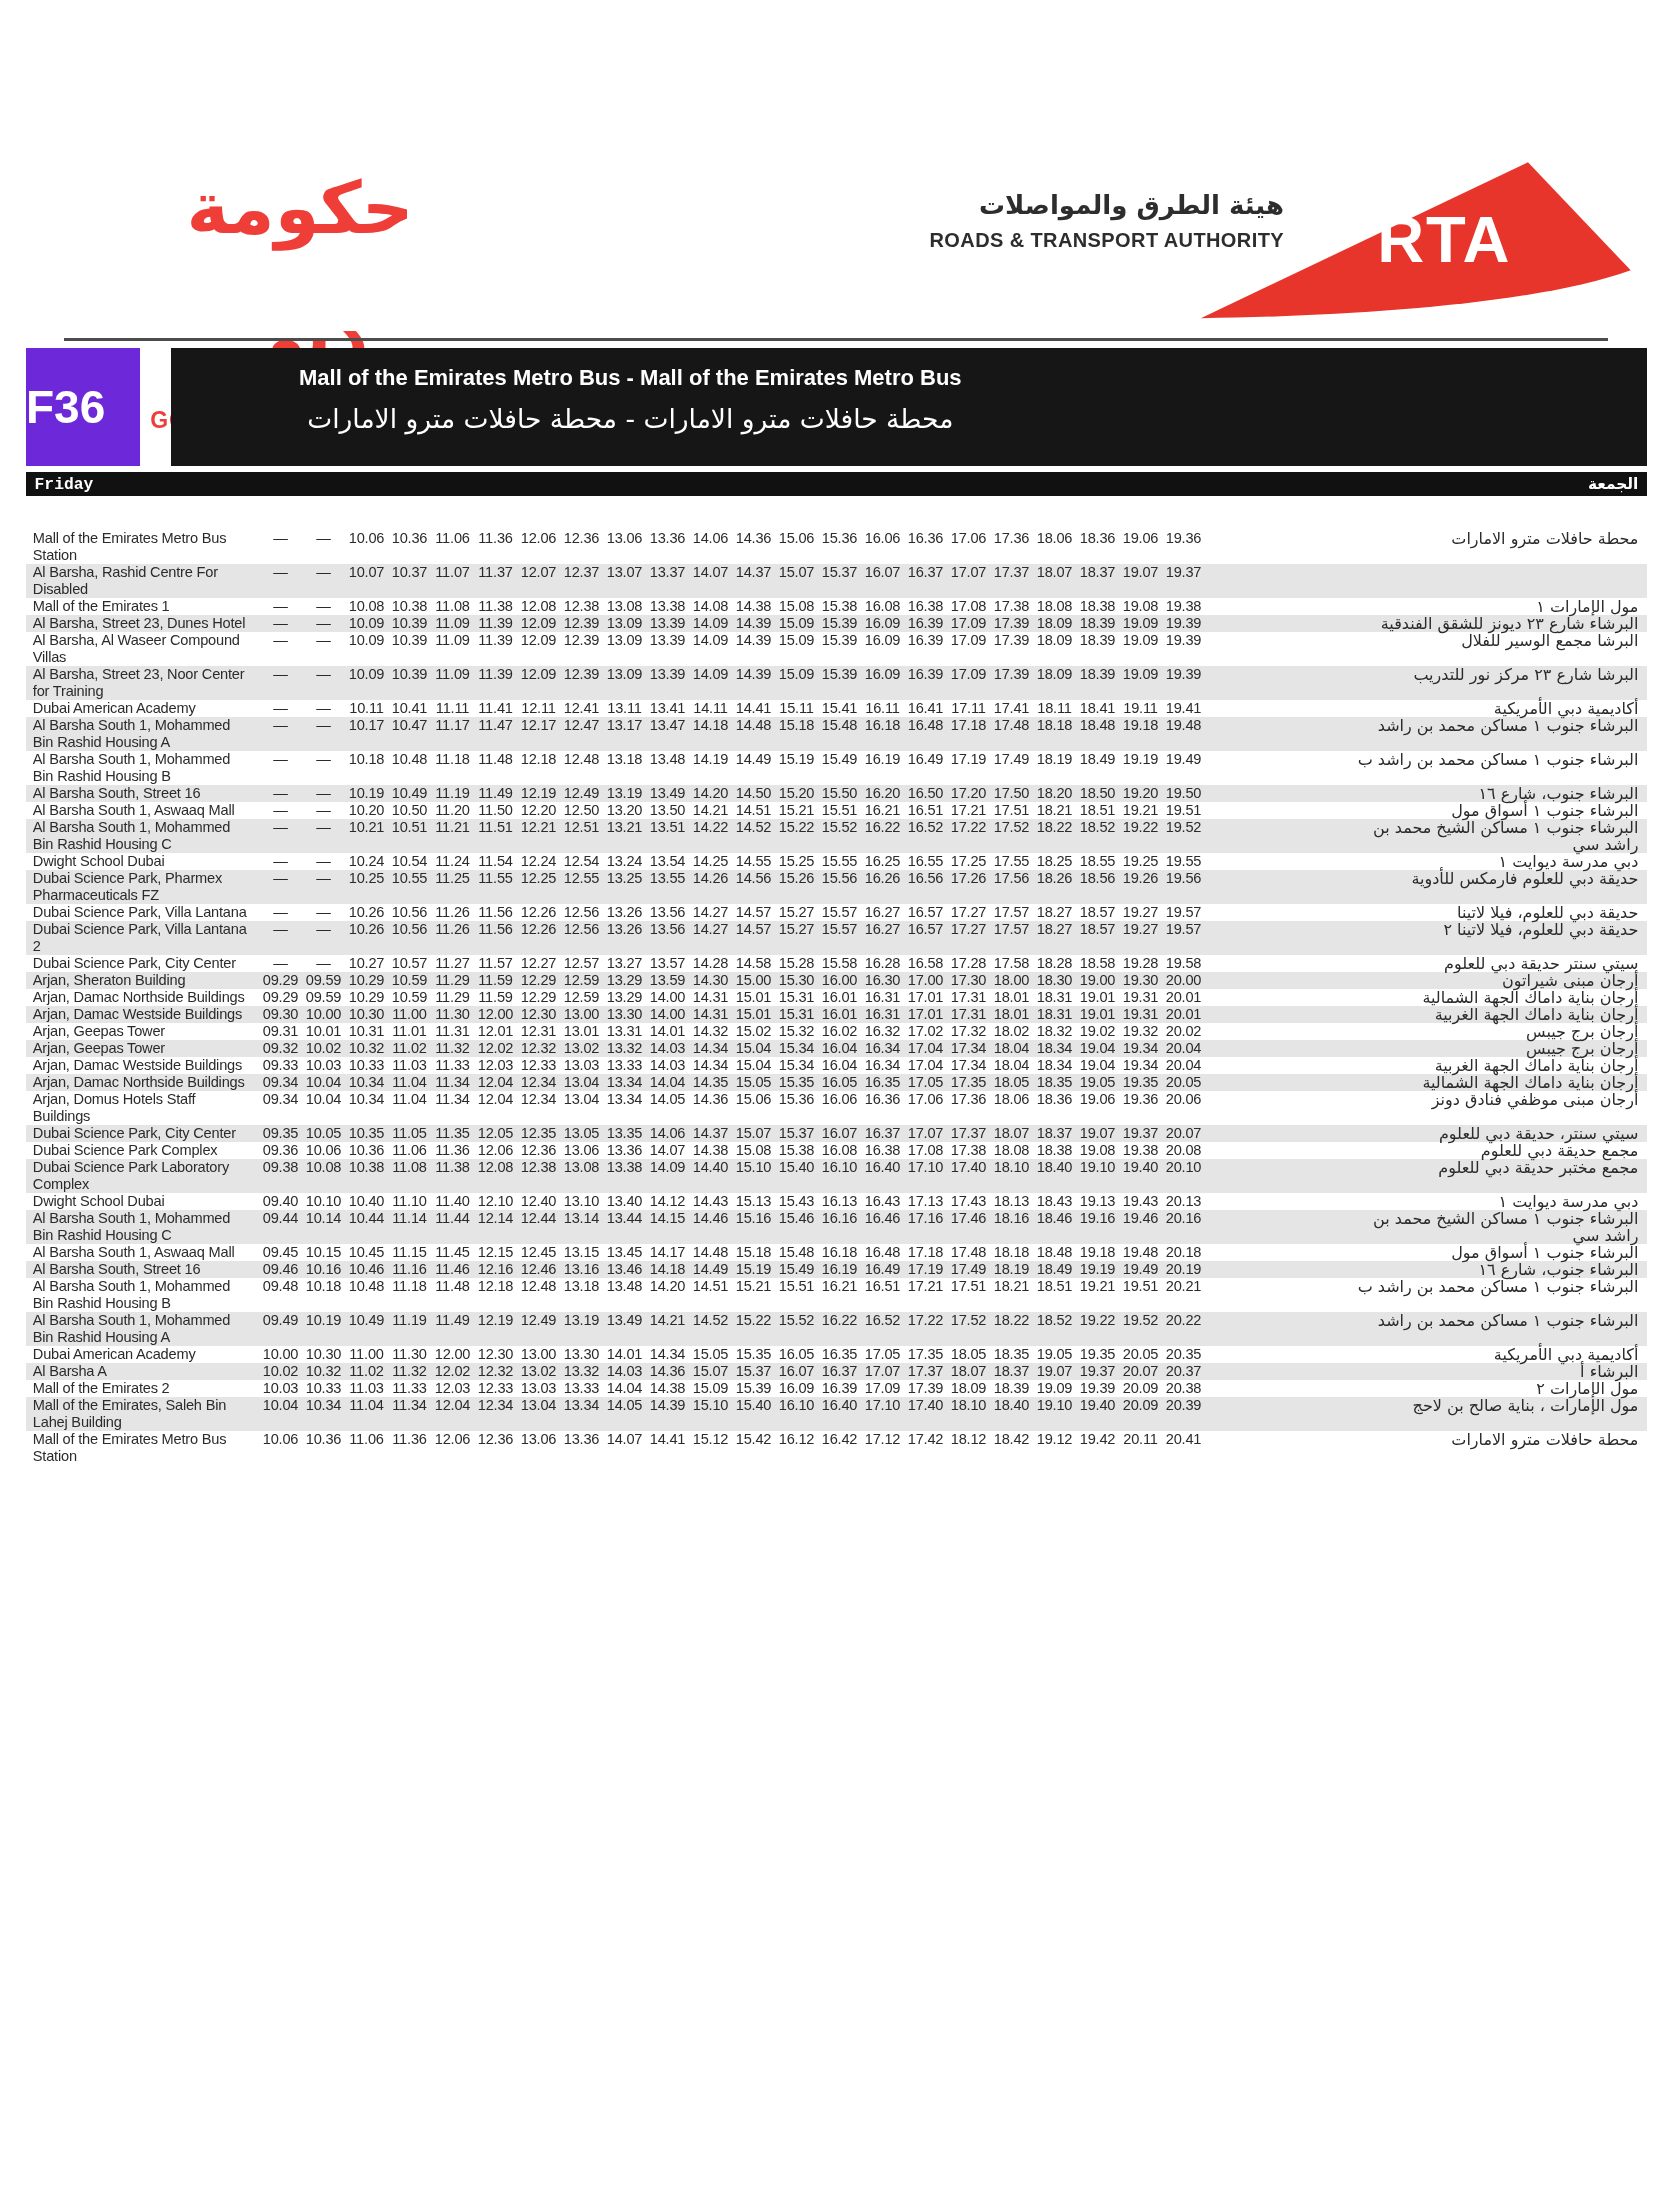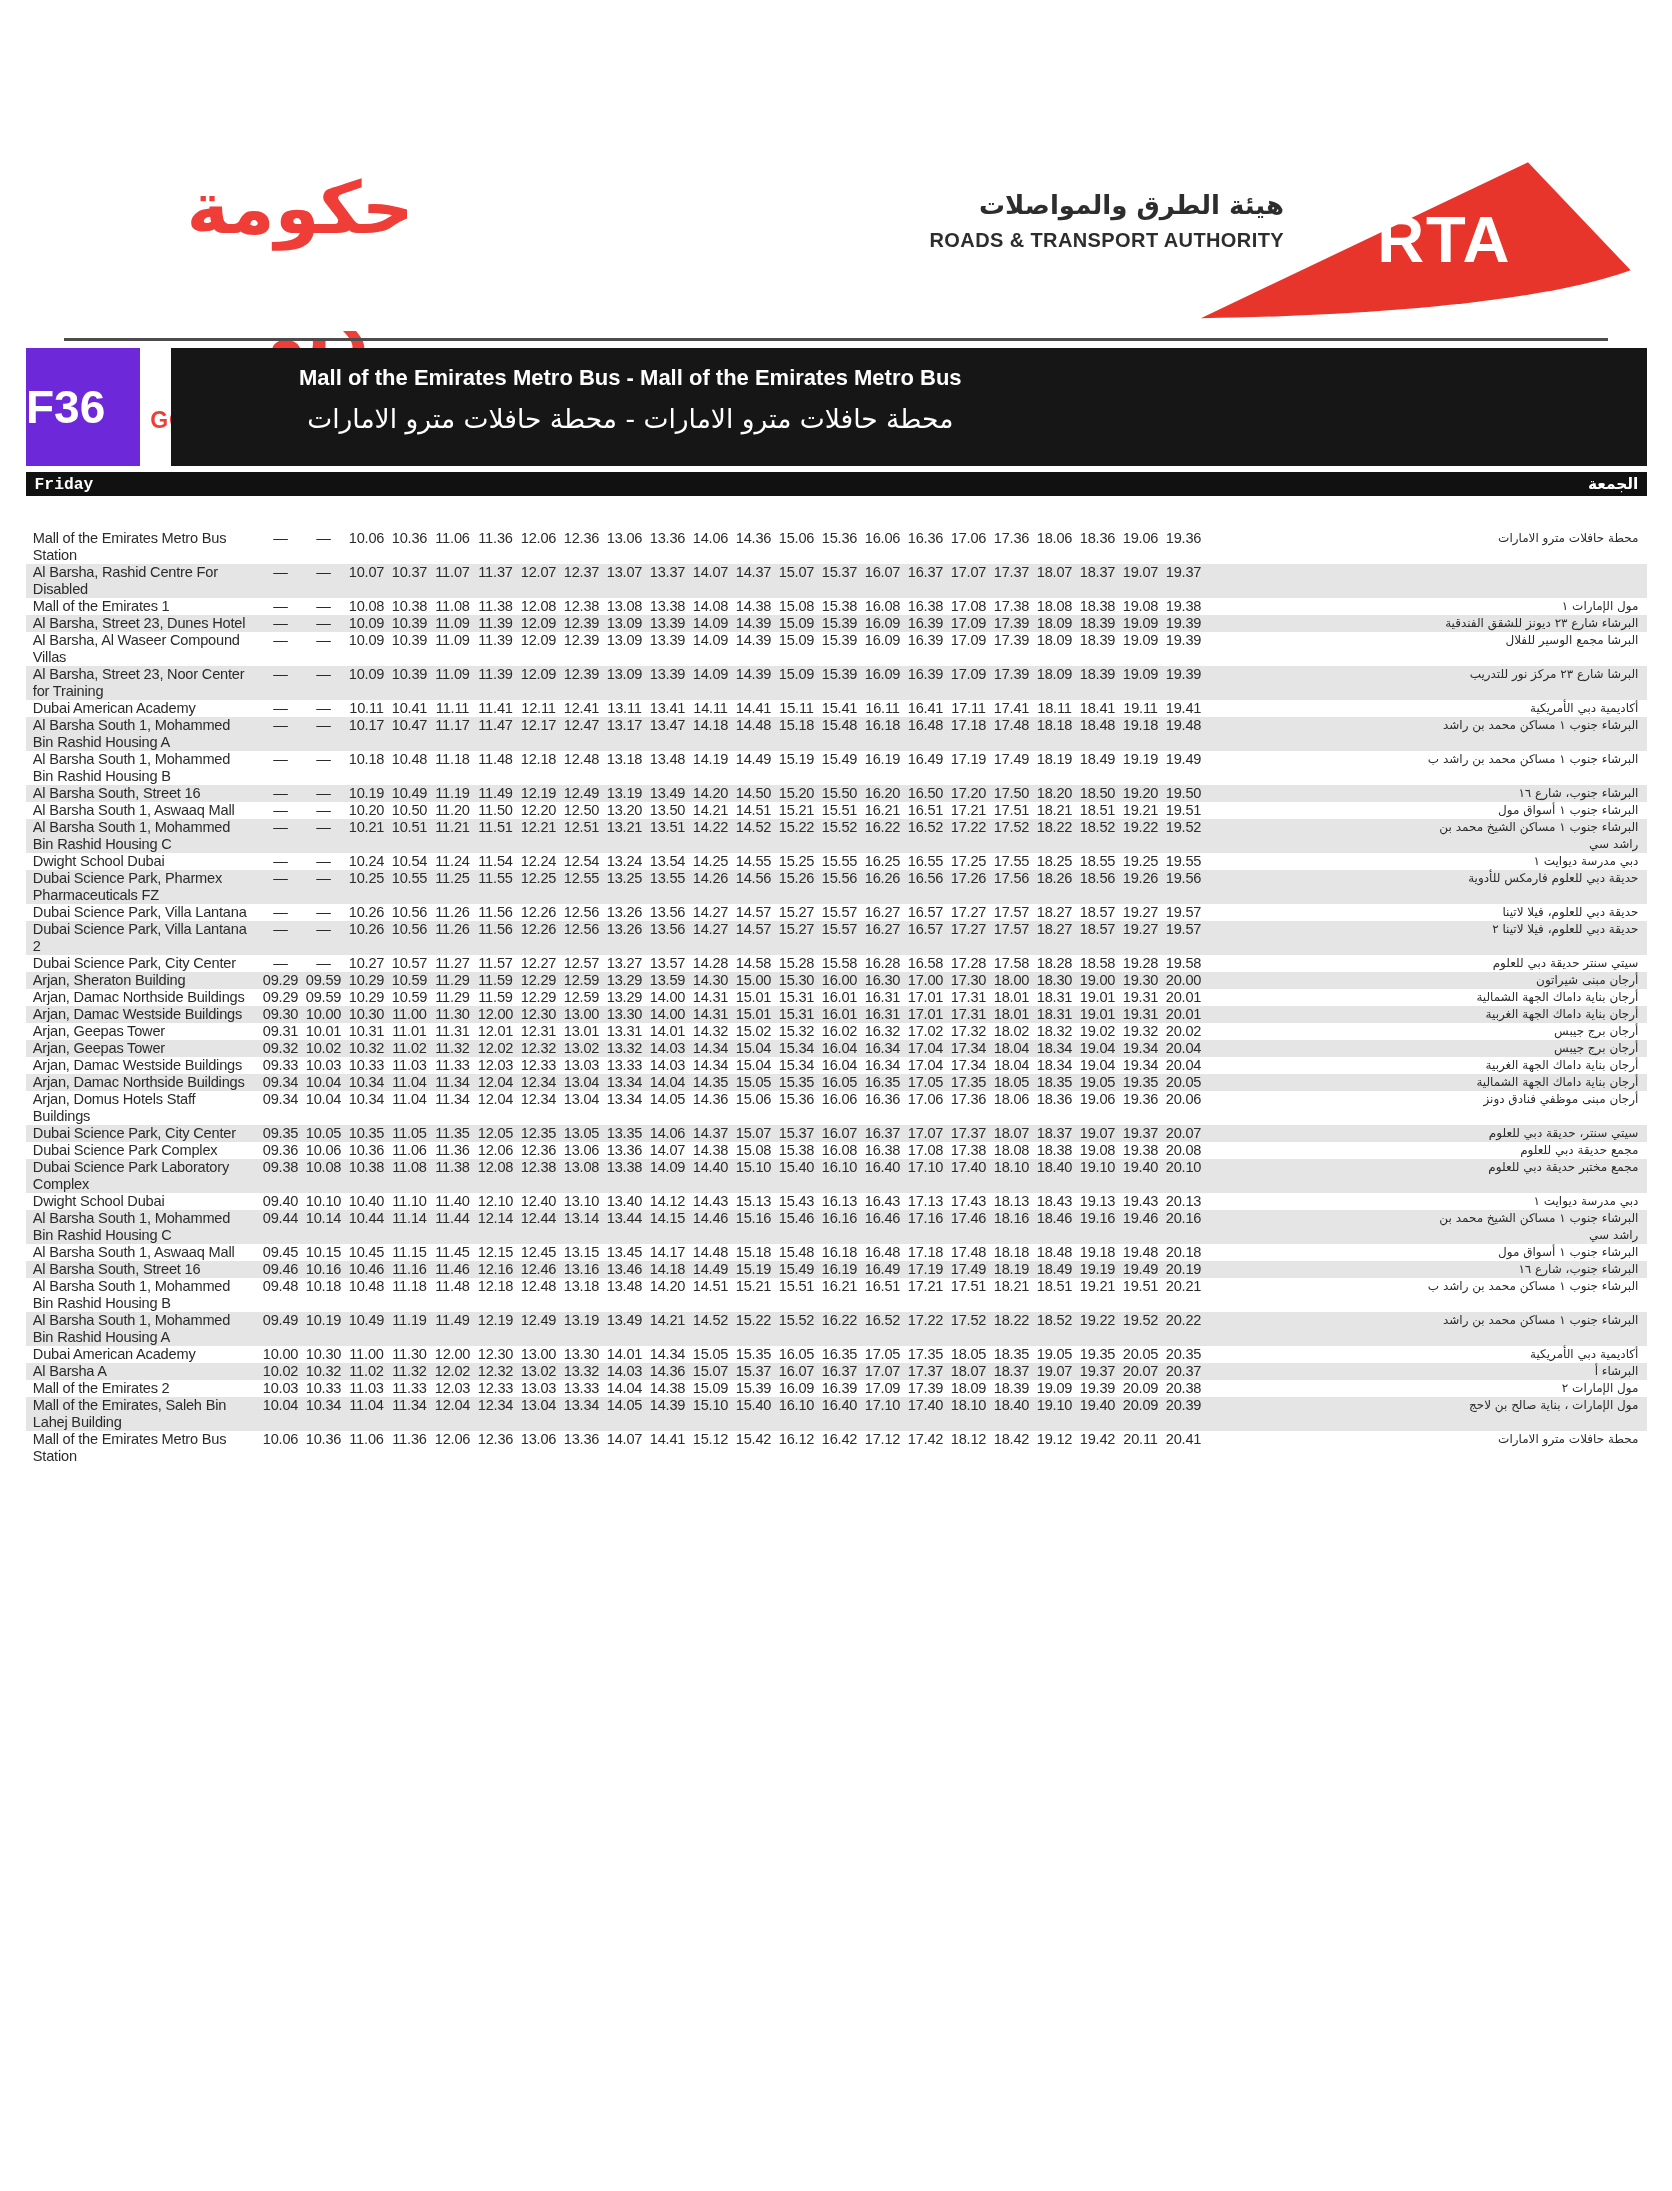--- a/index.html
+++ b/index.html
@@ -38,21 +38,21 @@
   .day-ar{font-size:15.4px;}
 
   
   .timetable{position:absolute;left:26px;top:530px;width:1621px;font-size:14.6px;line-height:17px;letter-spacing:-0.2px;}
   .trow{display:flex;align-items:flex-start;}
   .trow.alt{background:#e5e5e5;}
   .stop-en{width:233px;padding-left:6.8px;box-sizing:border-box;white-space:pre-line;}
   .times{display:grid;grid-template-columns:repeat(22,43px);}
   .tcell{text-align:center;}
   .stop-ar{flex:1;text-align:right;direction:rtl;padding-right:8.6px;white-space:pre-line;
-           font-size:12px;font-family:"DejaVu Sans","Liberation Sans",sans-serif;}
+           font-size:16px;font-family:"DejaVu Sans","Liberation Sans",sans-serif;}
 </style>
 </head>
 <body style="--gov-red: #ef3d37; --rta-red: #e8352c; --bar-black: #161616; --row-alt: #e9e9e9; --text: #2b2b2b;">
 
 <div class="gov-logo">
   <div class="calligraphy ar">حكومة دبي</div>
   <div class="caption">GOVERNMENT OF DUBAI</div>
 </div>
 
 <div class="rta-text">

